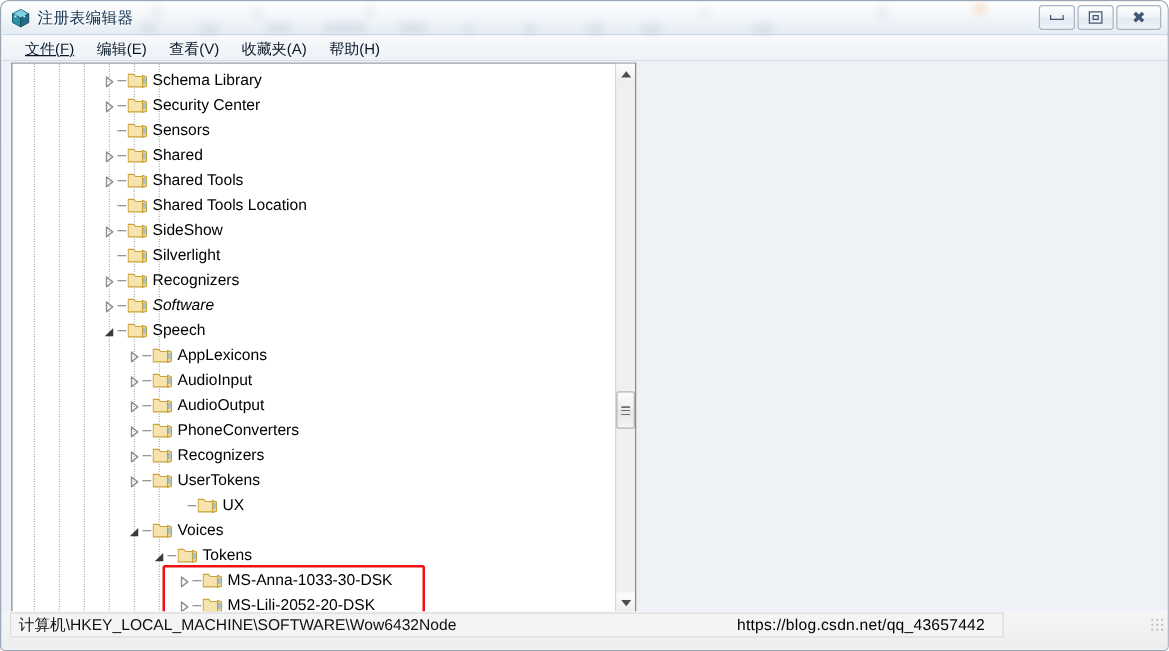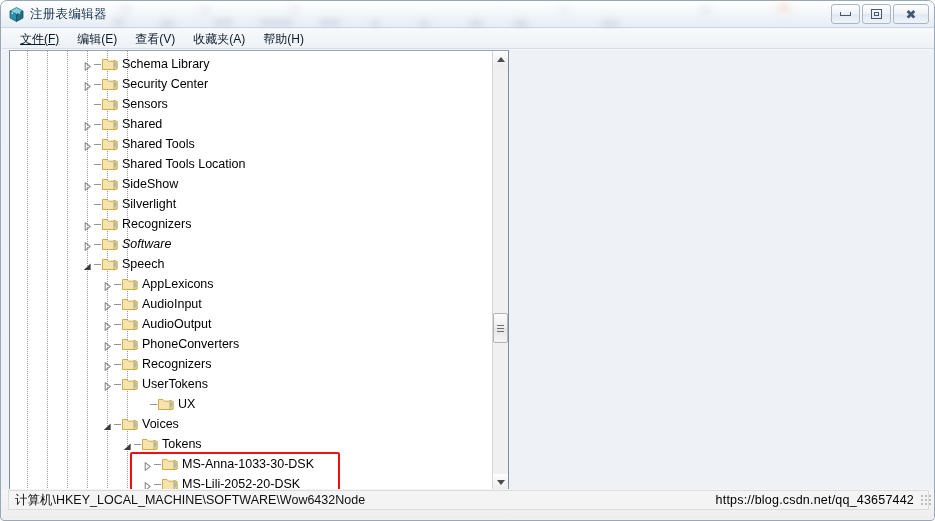--- a/index.html
+++ b/index.html
@@ -189,21 +189,21 @@
   }
   .grip-v { width:7px; height:7px;
     background-image: repeating-linear-gradient(90deg,#6e6e6e 0 1px, transparent 1px 3px); }
 
   
   #statusbar {
     position:absolute; left:1px; bottom:1px; width:933px; height:30px;
     background: linear-gradient(180deg,#f5f5f5 0%, #eeeeee 100%);
   }
   #status-inner {
-    position:absolute; left:6px; top:1px; width:921px; height:20px;
+    position:absolute; left:6px; top:1px; width:795px; height:20px;
     background:#f4f4f4; border:1px solid #dcdcdc;
   }
   #status-text {
     position:absolute; left:6px; top:0; line-height:19px;
     font-size:12.5px; color:#101010; white-space:nowrap;
   }
   #watermark {
     position:absolute; right:14px; top:0; line-height:19px;
     font-size:12.5px; color:#000000; white-space:nowrap; letter-spacing:.2px;
   }

